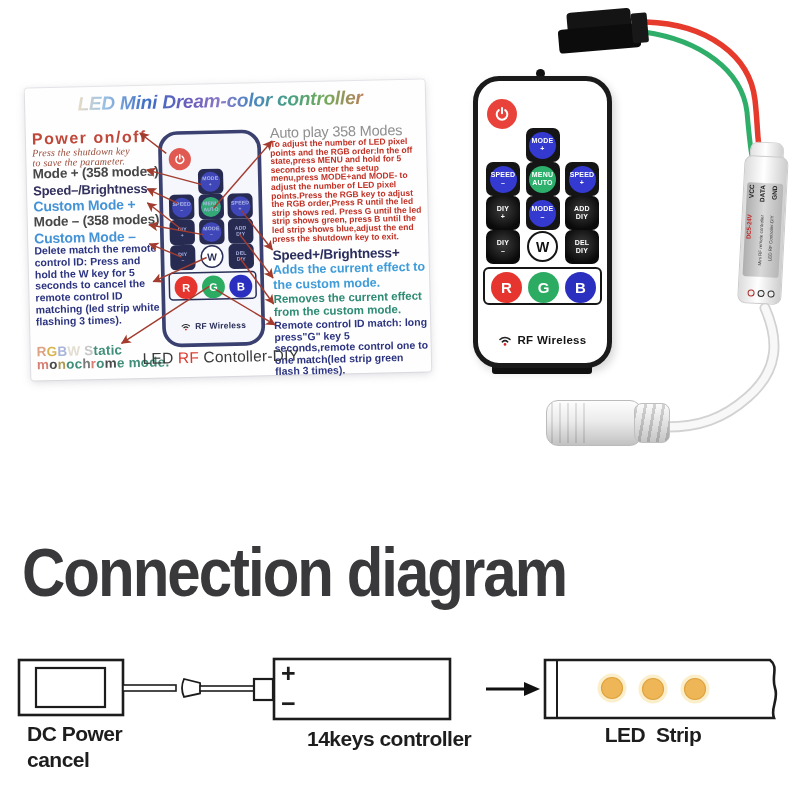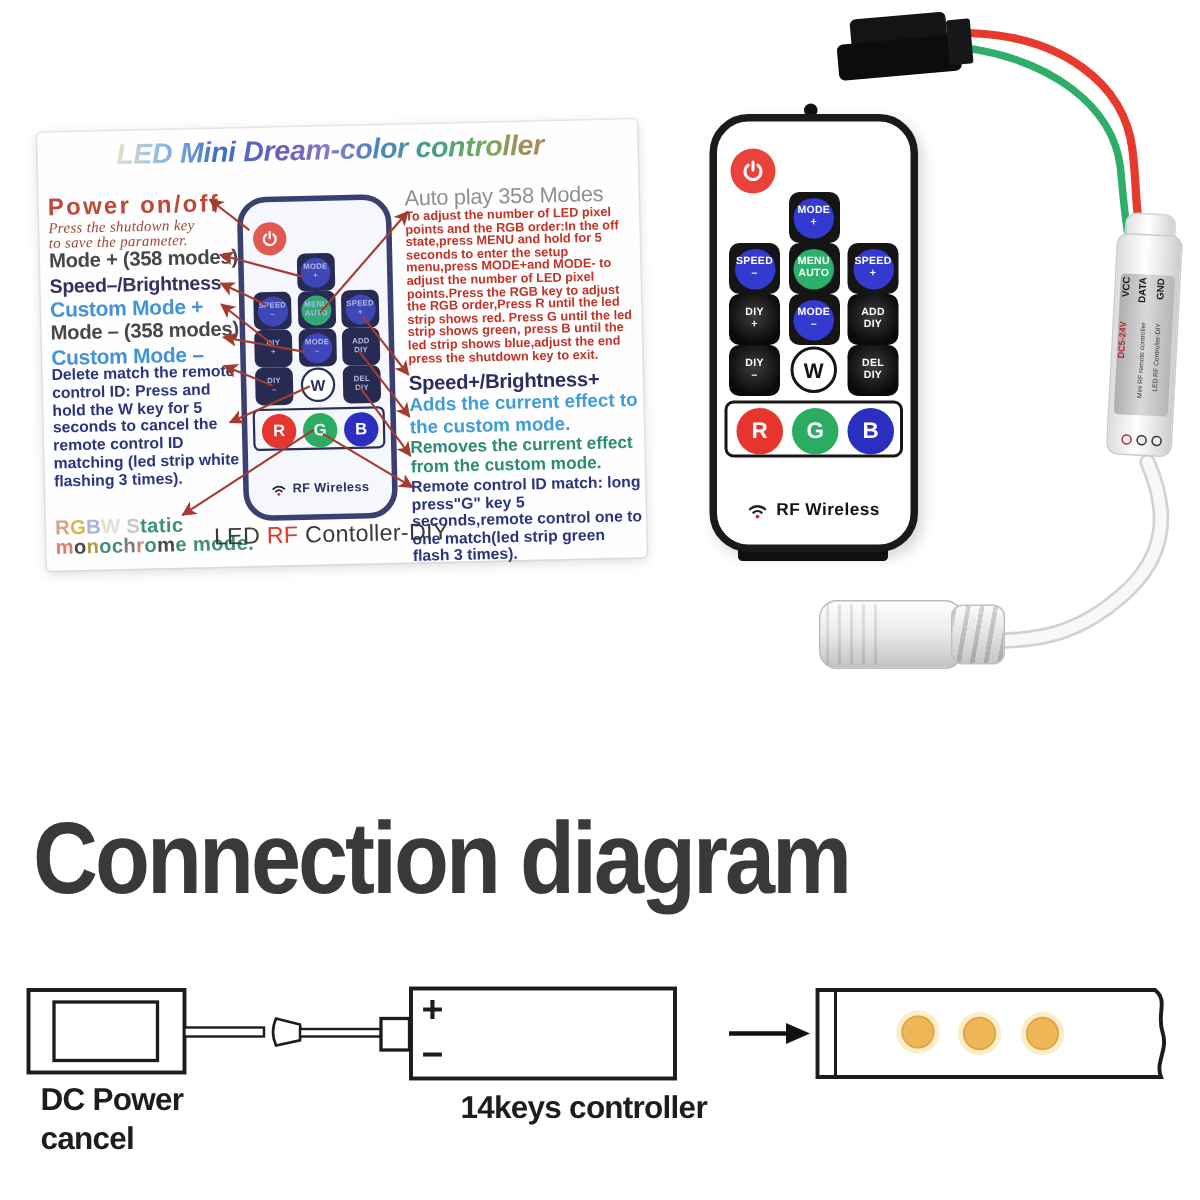--- a/index.html
+++ b/index.html
@@ -430,14 +430,15 @@
       <circle cx="695" cy="39" r="14.5" fill="#fbeecb"></circle>
         <circle cx="695" cy="39" r="10.5" fill="#efb657" stroke="#dfa440" stroke-width="1.2"></circle>
     </g>
   </svg>
 
   <div class="dsign d-plus">+</div>
   <div class="dsign d-minus">−</div>
   <div class="dlabel dl-adapter1">DC Power</div>
   <div class="dlabel dl-adapter2">cancel</div>
   <div class="dlabel dl-ctrl">14keys controller</div>
+  <div class="dlabel dl-strip">LED  Strip</div>
 
 </div>
 
 </body></html>

